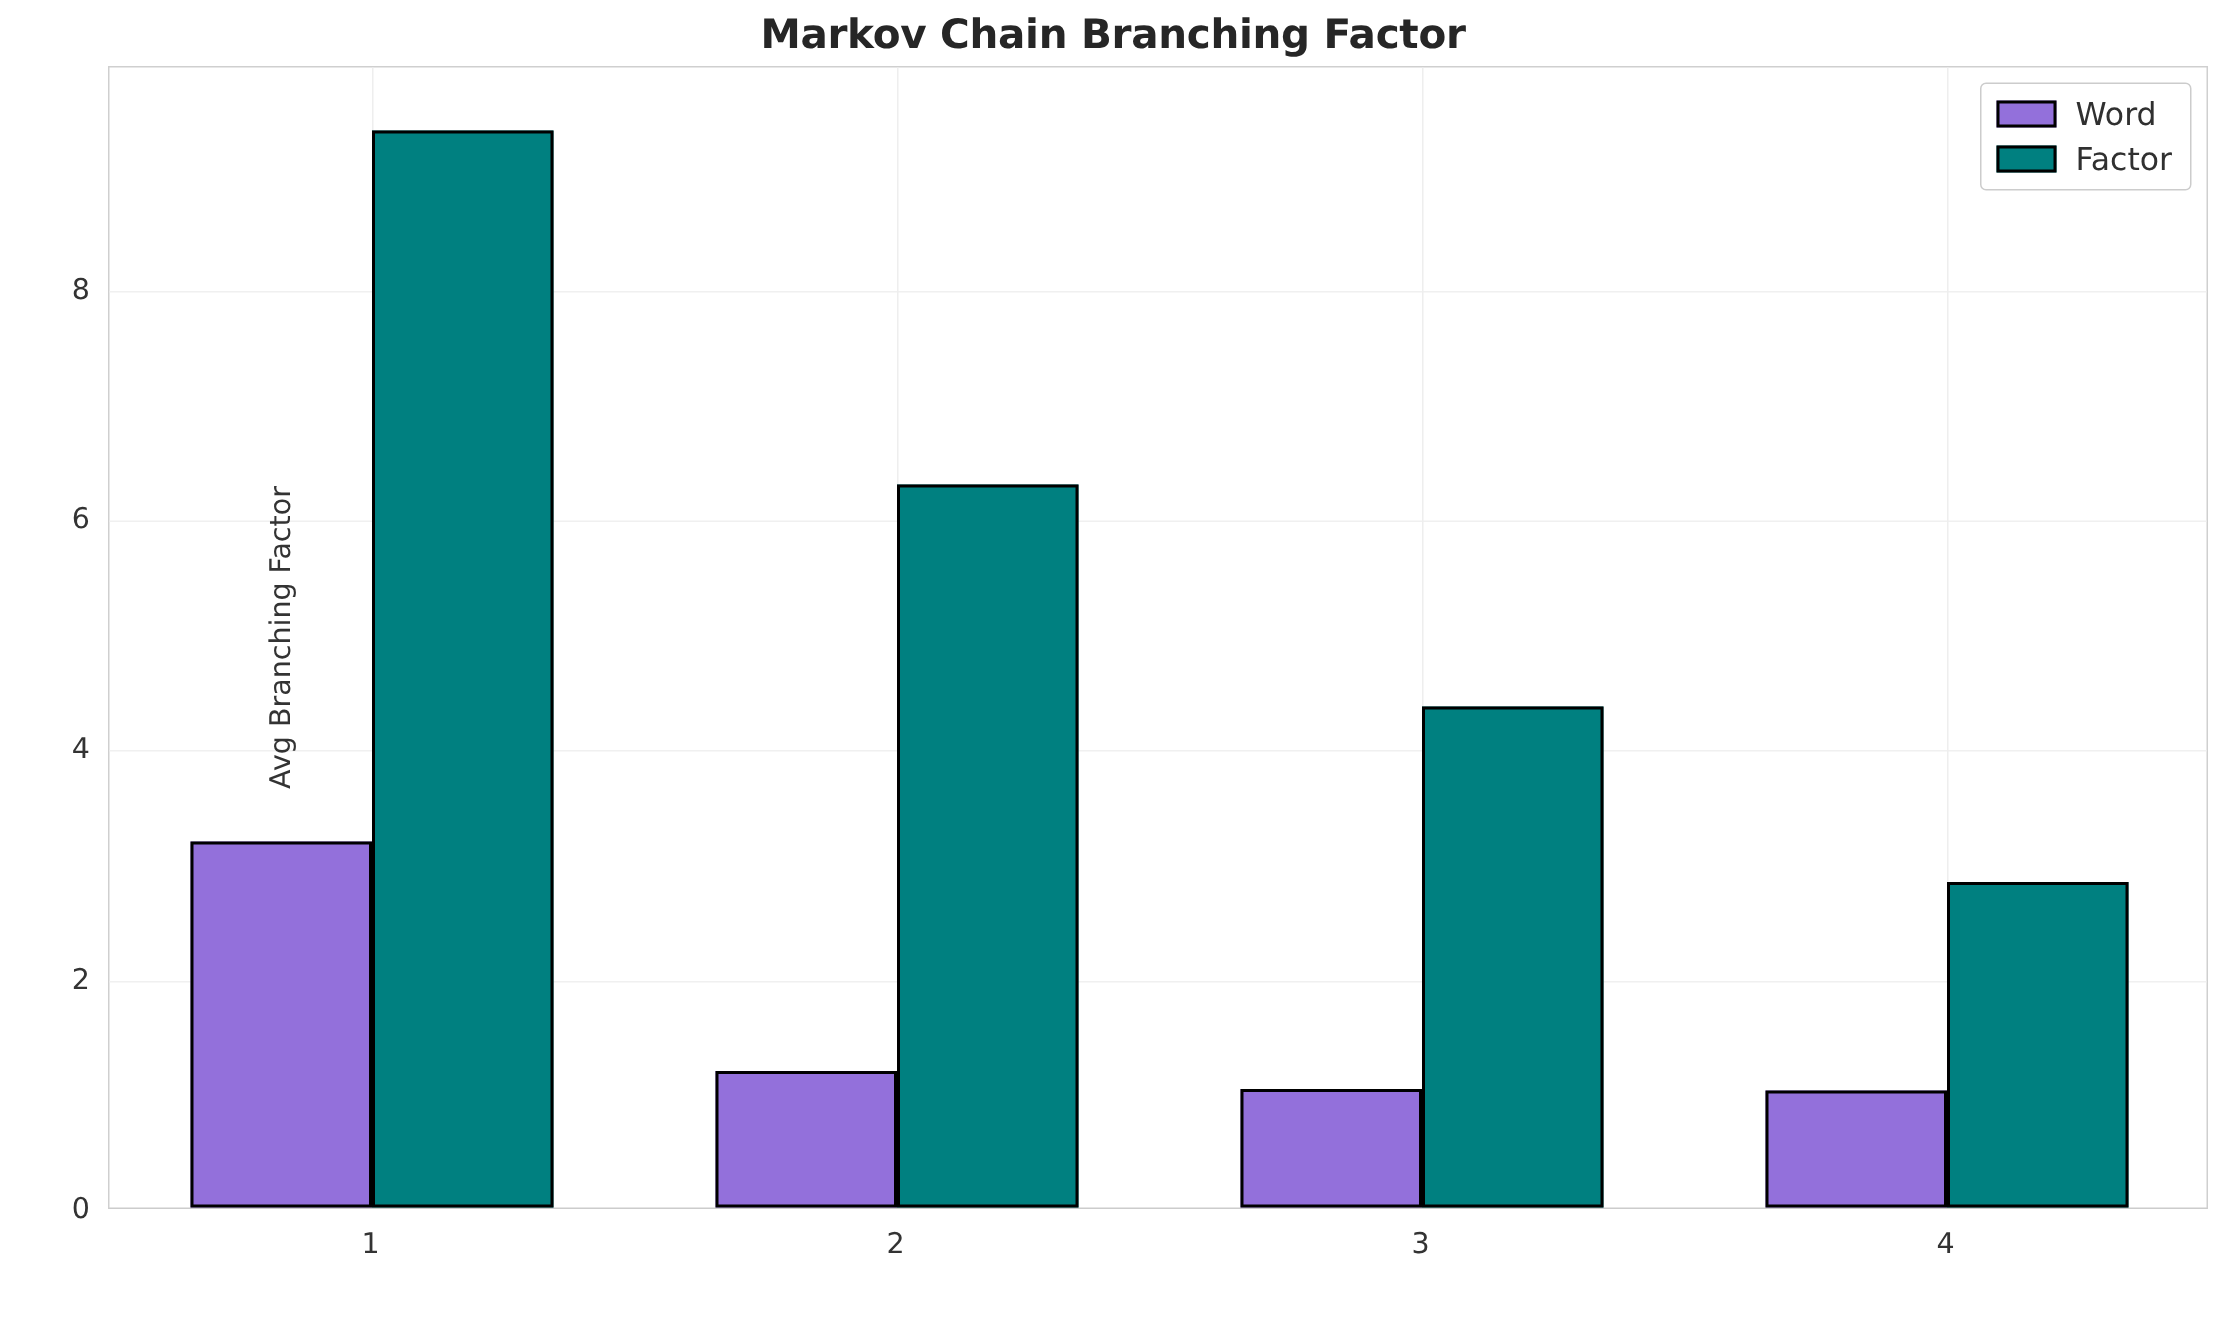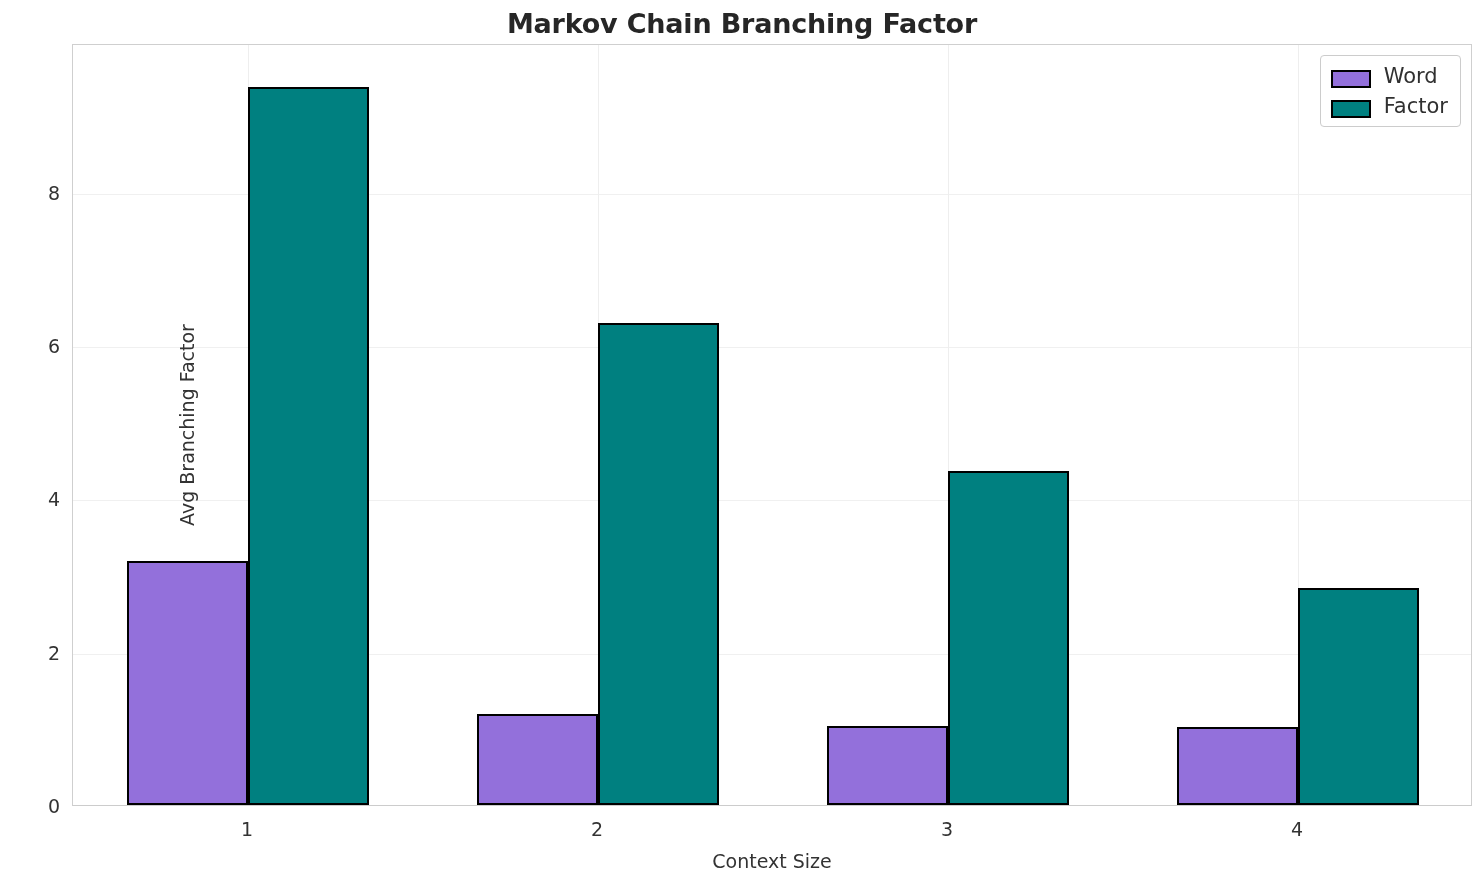--- a/index.html
+++ b/index.html
@@ -111,21 +111,21 @@
     background: #ffffff;
     border: 1px solid #cccccc;
     border-radius: 4px;
     padding: 8px 12px 8px 10px;
     display: flex;
     flex-direction: column;
     gap: 6px;
   }
   .legend-row {
     display: flex;
-    align-items: flex-end;
+    align-items: center;
     gap: 13px;
   }
   .legend-swatch {
     width: 40px;
     height: 18px;
     border: 2.2px solid #000000;
   }
   .legend-text {
     font-size: 21px;
     color: #303030;
@@ -183,15 +183,14 @@
       <div class="ytick-label" style="top: 192.72px; width: 72px; left: 0px; right: auto; padding-right: 12px;">8</div>
     </div>
   <div id="y-axis-label">Avg Branching Factor</div>
 
   <div id="x-ticks">
       <div class="xtick-label" style="left: 247px;">1</div>
       <div class="xtick-label" style="left: 597px;">2</div>
       <div class="xtick-label" style="left: 947px;">3</div>
       <div class="xtick-label" style="left: 1297px;">4</div>
     </div>
-  <div id="x-axis-label">Context Size</div>
 
 </div>
 
 </body></html>

